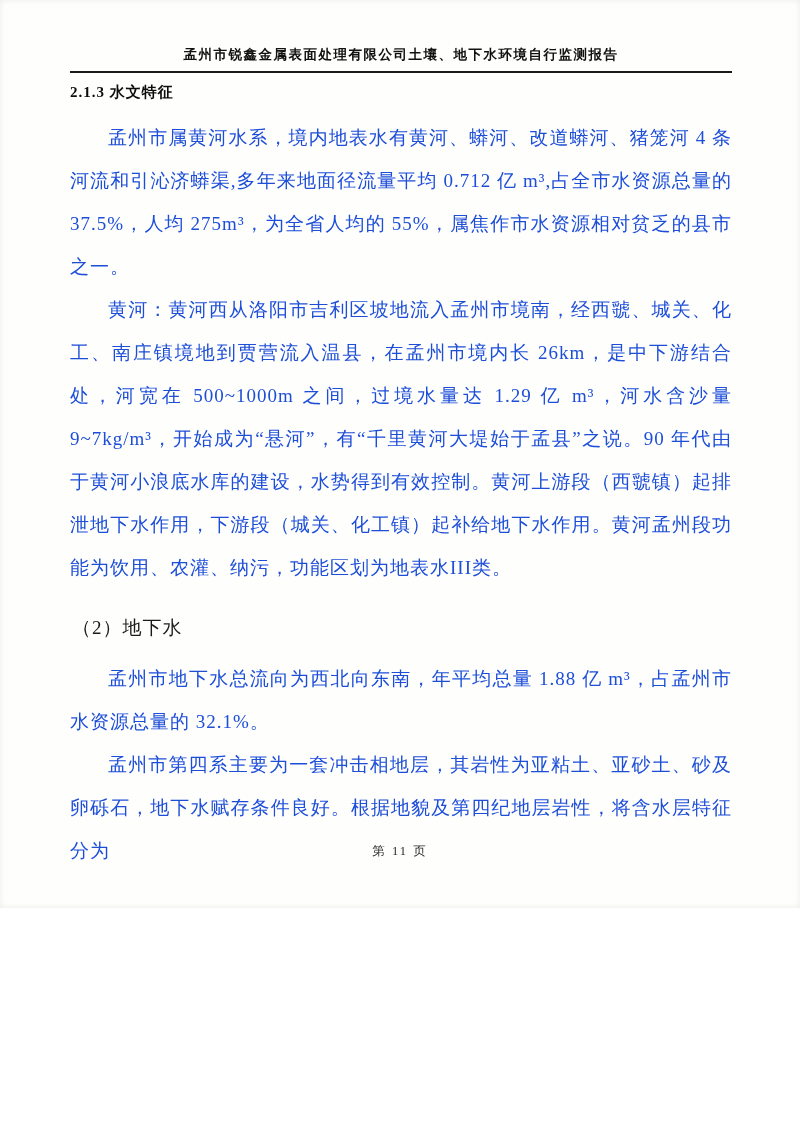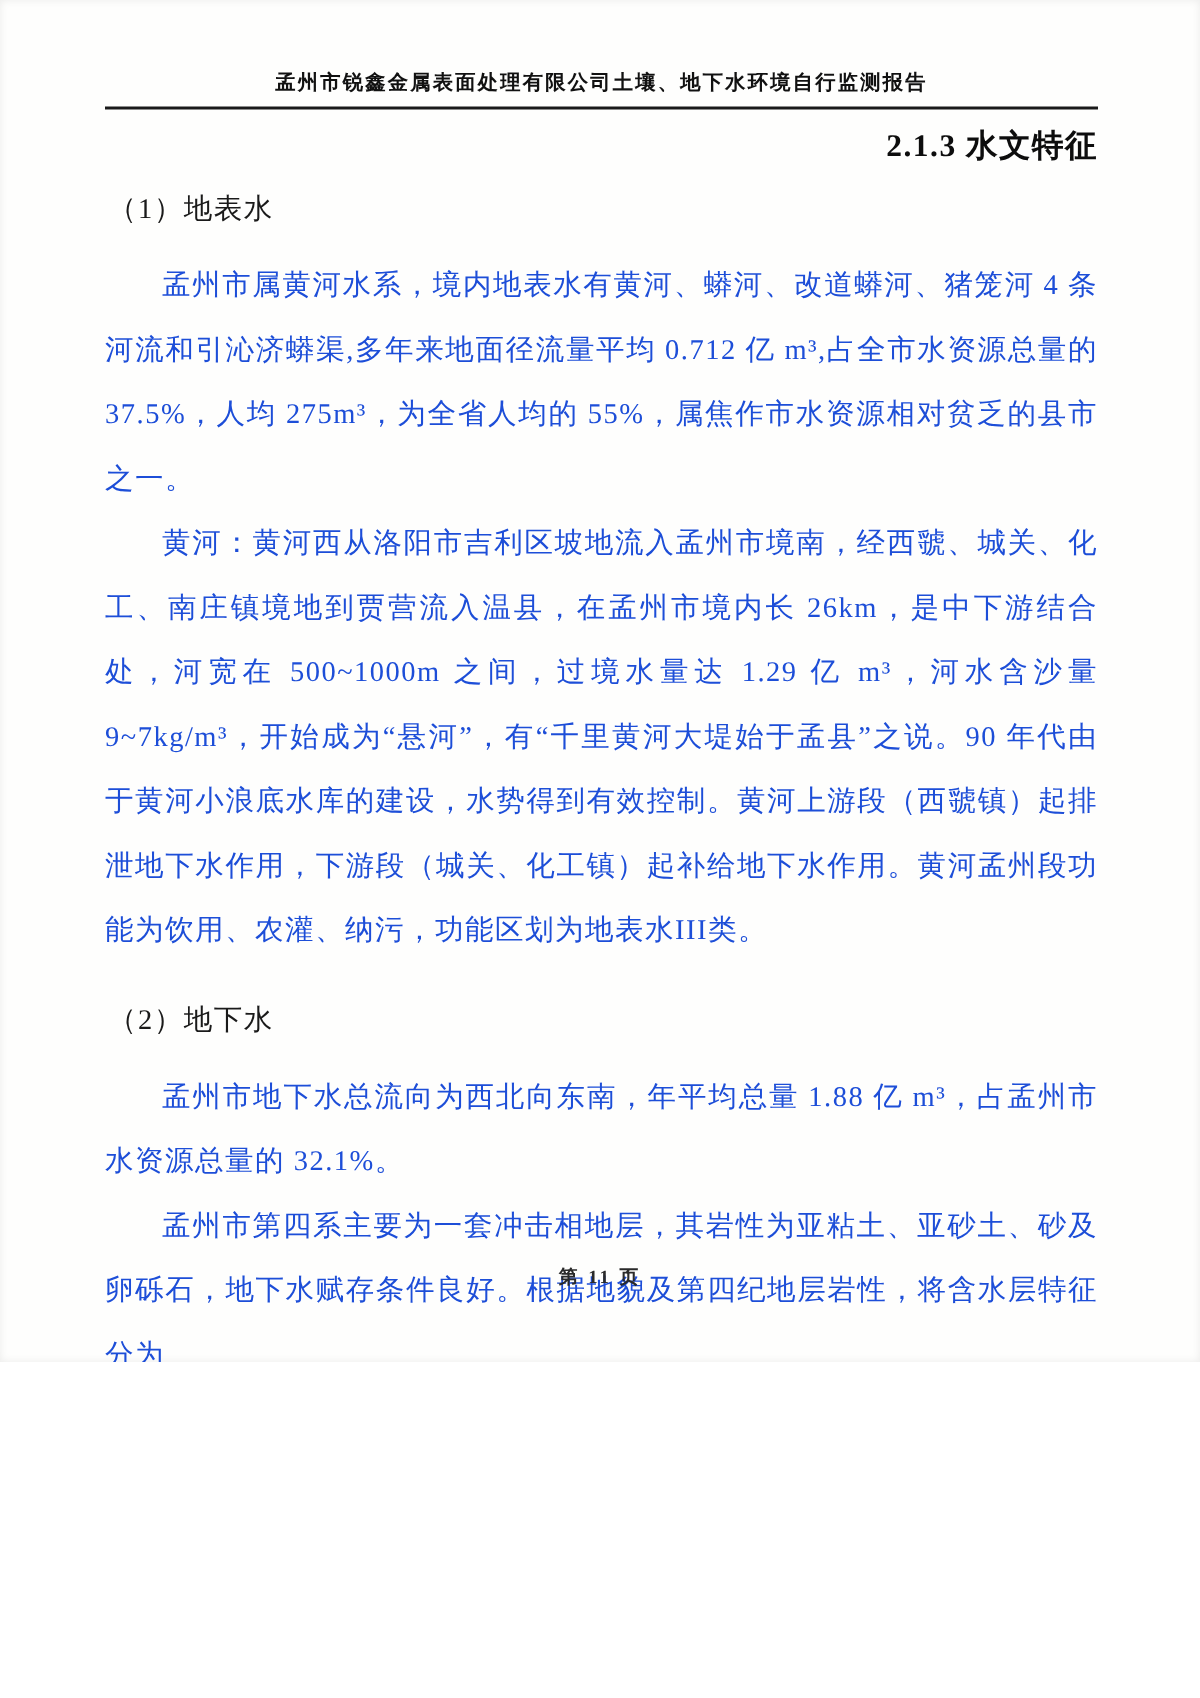--- a/index.html
+++ b/index.html
@@ -27,26 +27,25 @@
     letter-spacing: 1.5px;
     color: #111;
     padding-bottom: 7px;
   }
   .header-rule {
     border: none;
     border-top: 2.5px solid #1a1a1a;
     margin: 0 0 10px 0;
   }
   .section-heading {
-    font-size: 21px;
+    font-size: 15px;
     font-weight: bold;
     color: #0d0d0d;
     letter-spacing: 1px;
     margin: 6px 0 14px 0;
-    text-align: right;
   }
   .sub-heading {
     font-size: 19px;
     color: #1a1a1a;
     letter-spacing: 1px;
     margin: 0 0 14px 2px;
     line-height: 30px;
   }
   .para {
     font-size: 19px;
@@ -61,35 +60,33 @@
   }
   .doc-footer {
     position: absolute;
     bottom: 48px;
     left: 0;
     width: 100%;
     text-align: center;
     font-size: 12.5px;
     letter-spacing: 2px;
     color: #2a2a2a;
-    font-weight: bold;
   }
 </style>
 </head>
 <body>
 
 <div class="page">
   <div class="content">
 
     <div class="doc-header">孟州市锐鑫金属表面处理有限公司土壤、地下水环境自行监测报告</div>
     <hr class="header-rule">
 
     <div class="section-heading">2.1.3 水文特征</div>
 
-    <div class="sub-heading">（1）地表水</div>
 
     <p class="para">孟州市属黄河水系，境内地表水有黄河、蟒河、改道蟒河、猪笼河 4 条河流和引沁济蟒渠,多年来地面径流量平均 0.712 亿 m³,占全市水资源总量的 37.5%，人均 275m³，为全省人均的 55%，属焦作市水资源相对贫乏的县市之一。</p>
 
     <p class="para">黄河：黄河西从洛阳市吉利区坡地流入孟州市境南，经西虢、城关、化工、南庄镇境地到贾营流入温县，在孟州市境内长 26km，是中下游结合处，河宽在 500~1000m 之间，过境水量达 1.29 亿 m³，河水含沙量 9~7kg/m³，开始成为“悬河”，有“千里黄河大堤始于孟县”之说。90 年代由于黄河小浪底水库的建设，水势得到有效控制。黄河上游段（西虢镇）起排泄地下水作用，下游段（城关、化工镇）起补给地下水作用。黄河孟州段功能为饮用、农灌、纳污，功能区划为地表水III类。</p>
 
 
     <div class="sub-heading ground">（2）地下水</div>
 
     <p class="para">孟州市地下水总流向为西北向东南，年平均总量 1.88 亿 m³，占孟州市水资源总量的 32.1%。</p>
 

